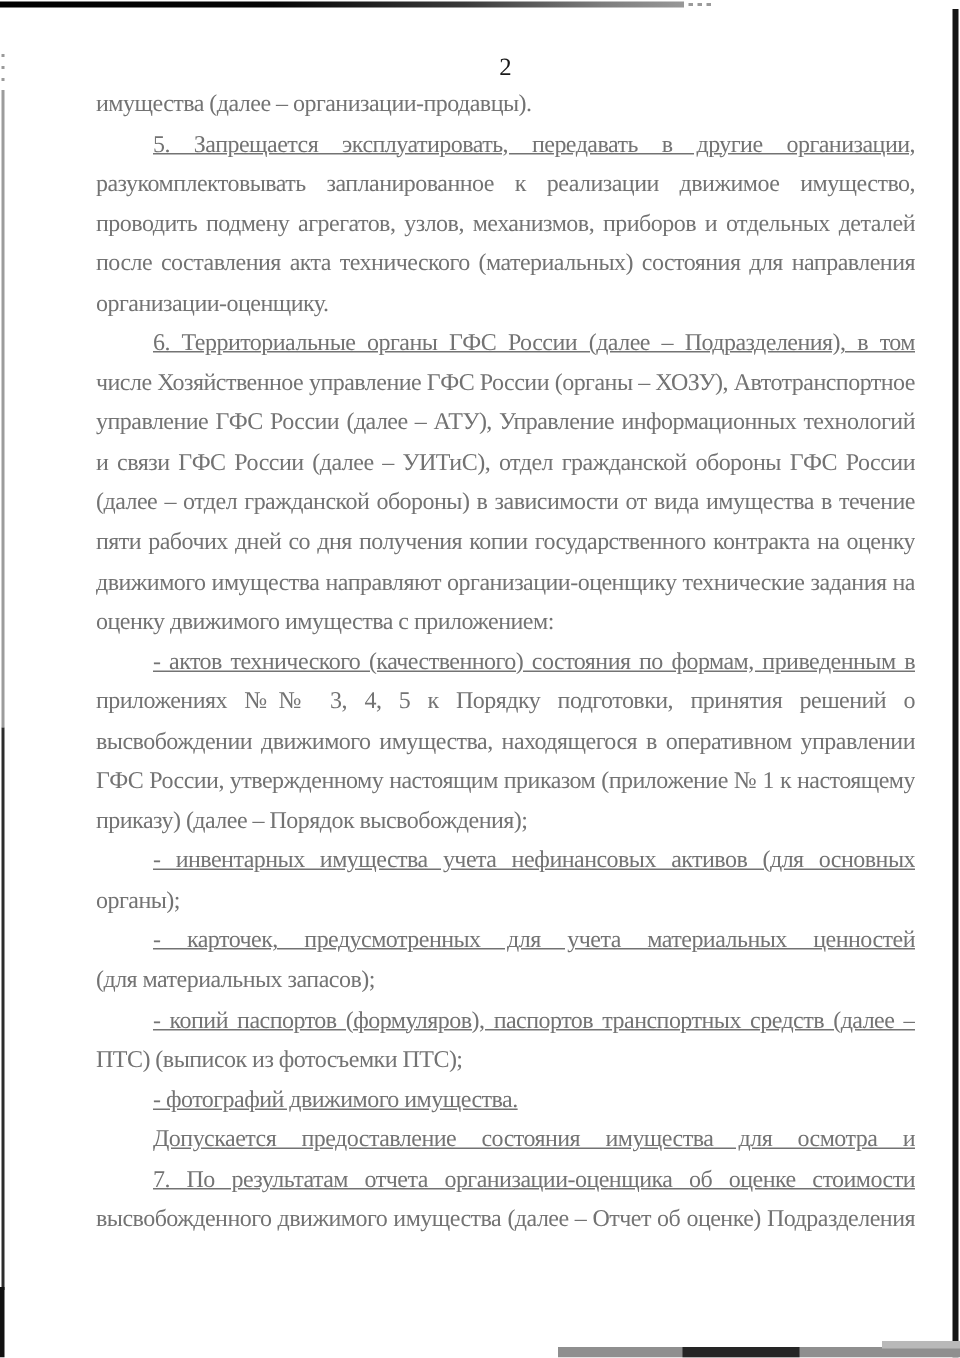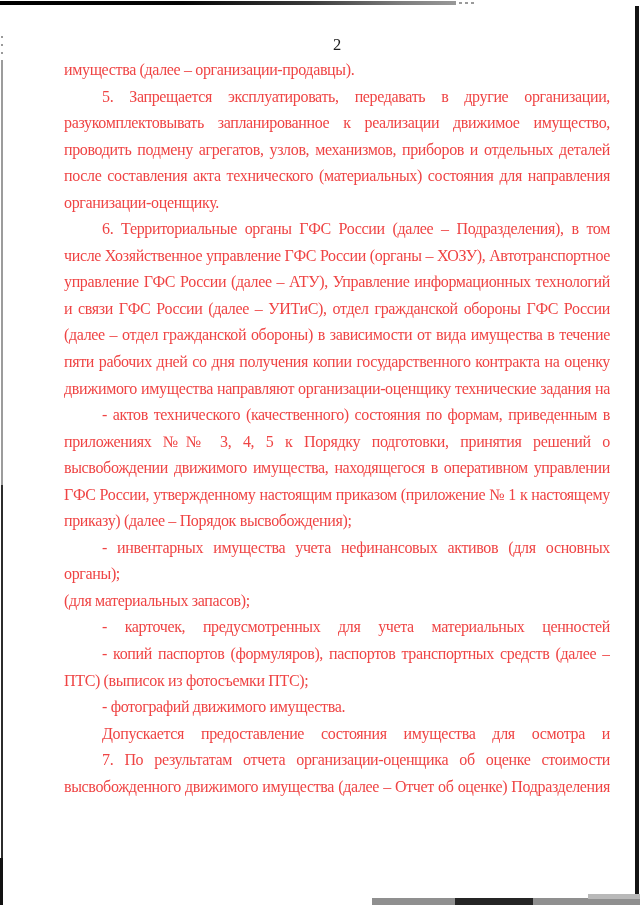--- a/index.html
+++ b/index.html
@@ -27,29 +27,29 @@
   #edge-bottom-dark{left:455px;top:898px;width:78px;height:7px;background:#252525;}
   #edge-bottom-light{left:588px;top:894px;width:52px;height:5px;background:#b9b9b9;}
   
   #pagenum{
     position:absolute;left:64px;top:35px;width:546px;
     text-align:center;font-size:16.5px;color:#1a1a1a;
   }
   #textblock{
     position:absolute;left:64px;top:57px;width:546px;
     font-size:16px;line-height:26.55px;
-    letter-spacing:-0.35px;color:#ef4444;
+    letter-spacing:-0.35px;color:#737373;
   }
   .ln{
     height:26.55px;overflow:hidden;
     text-align:justify;text-align-last:justify;
     text-justify:inter-word;
   }
   .ln.end{text-align-last:left;}
-  .ln.ind{text-indent:38px;}
+  .ln.ind{text-indent:38px;text-decoration:underline;}
 </style>
 </head>
 <body>
 
 <div class="edge" id="edge-top"></div>
 <div class="top-dot" style="left:459px;"></div>
 <div class="top-dot" style="left:465px;"></div>
 <div class="top-dot" style="left:471px;"></div>
 <div class="edge" id="edge-right"></div>
 <div class="edge" id="edge-left-dots"></div>
@@ -69,28 +69,29 @@
   <div class="ln">проводить подмену агрегатов, узлов, механизмов, приборов и отдельных деталей</div>
   <div class="ln">после составления акта технического (материальных) состояния для направления</div>
   <div class="ln end">организации-оценщику.</div>
   <div class="ln ind">6. Территориальные органы ГФС России (далее – Подразделения), в том</div>
   <div class="ln">числе Хозяйственное управление ГФС России (органы – ХОЗУ), Автотранспортное</div>
   <div class="ln">управление ГФС России (далее – АТУ), Управление информационных технологий</div>
   <div class="ln">и связи ГФС России (далее – УИТиС), отдел гражданской обороны ГФС России</div>
   <div class="ln">(далее – отдел гражданской обороны) в зависимости от вида имущества в течение</div>
   <div class="ln">пяти рабочих дней со дня получения копии государственного контракта на оценку</div>
   <div class="ln">движимого имущества направляют организации-оценщику технические задания на</div>
+  <div class="ln end">оценку движимого имущества с приложением:</div>
   <div class="ln ind">- актов технического (качественного) состояния по формам, приведенным в</div>
   <div class="ln">приложениях №№ 3, 4, 5 к Порядку подготовки, принятия решений о</div>
   <div class="ln">высвобождении движимого имущества, находящегося в оперативном управлении</div>
   <div class="ln">ГФС России, утвержденному настоящим приказом (приложение № 1 к настоящему</div>
   <div class="ln end">приказу) (далее – Порядок высвобождения);</div>
   <div class="ln ind">- инвентарных имущества учета нефинансовых активов (для основных</div>
   <div class="ln end">органы);</div>
+  <div class="ln ind">- карточек, предусмотренных для учета материальных ценностей</div>
   <div class="ln end">(для материальных запасов);</div>
-  <div class="ln ind">- карточек, предусмотренных для учета материальных ценностей</div>
   <div class="ln ind">- копий паспортов (формуляров), паспортов транспортных средств (далее –</div>
   <div class="ln end">ПТС) (выписок из фотосъемки ПТС);</div>
   <div class="ln ind end">- фотографий движимого имущества.</div>
   <div class="ln ind">Допускается предоставление состояния имущества для осмотра и</div>
   <div class="ln ind">7. По результатам отчета организации-оценщика об оценке стоимости</div>
   <div class="ln">высвобожденного движимого имущества (далее – Отчет об оценке) Подразделения</div>
 </div>
 
 </body></html>

